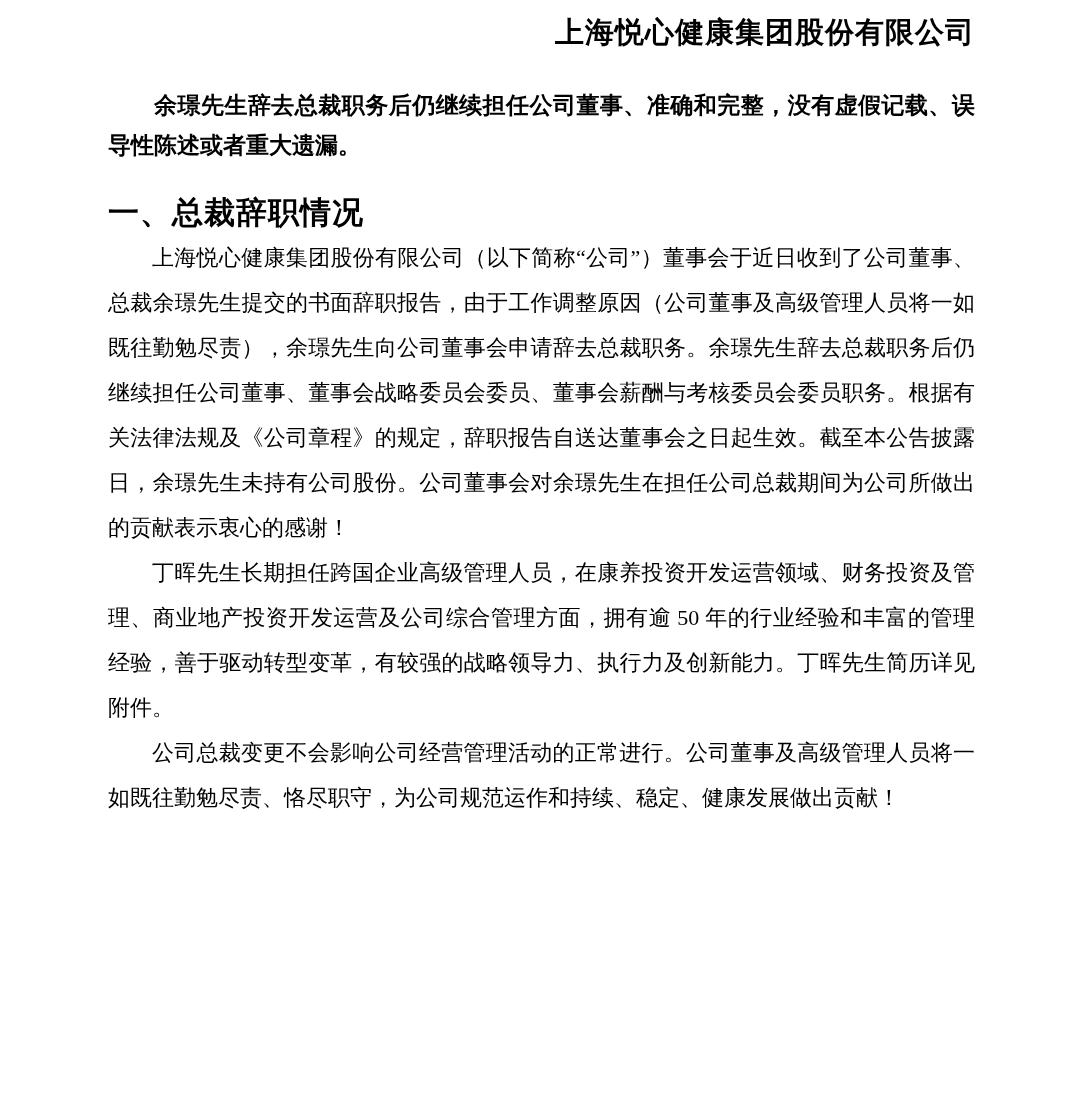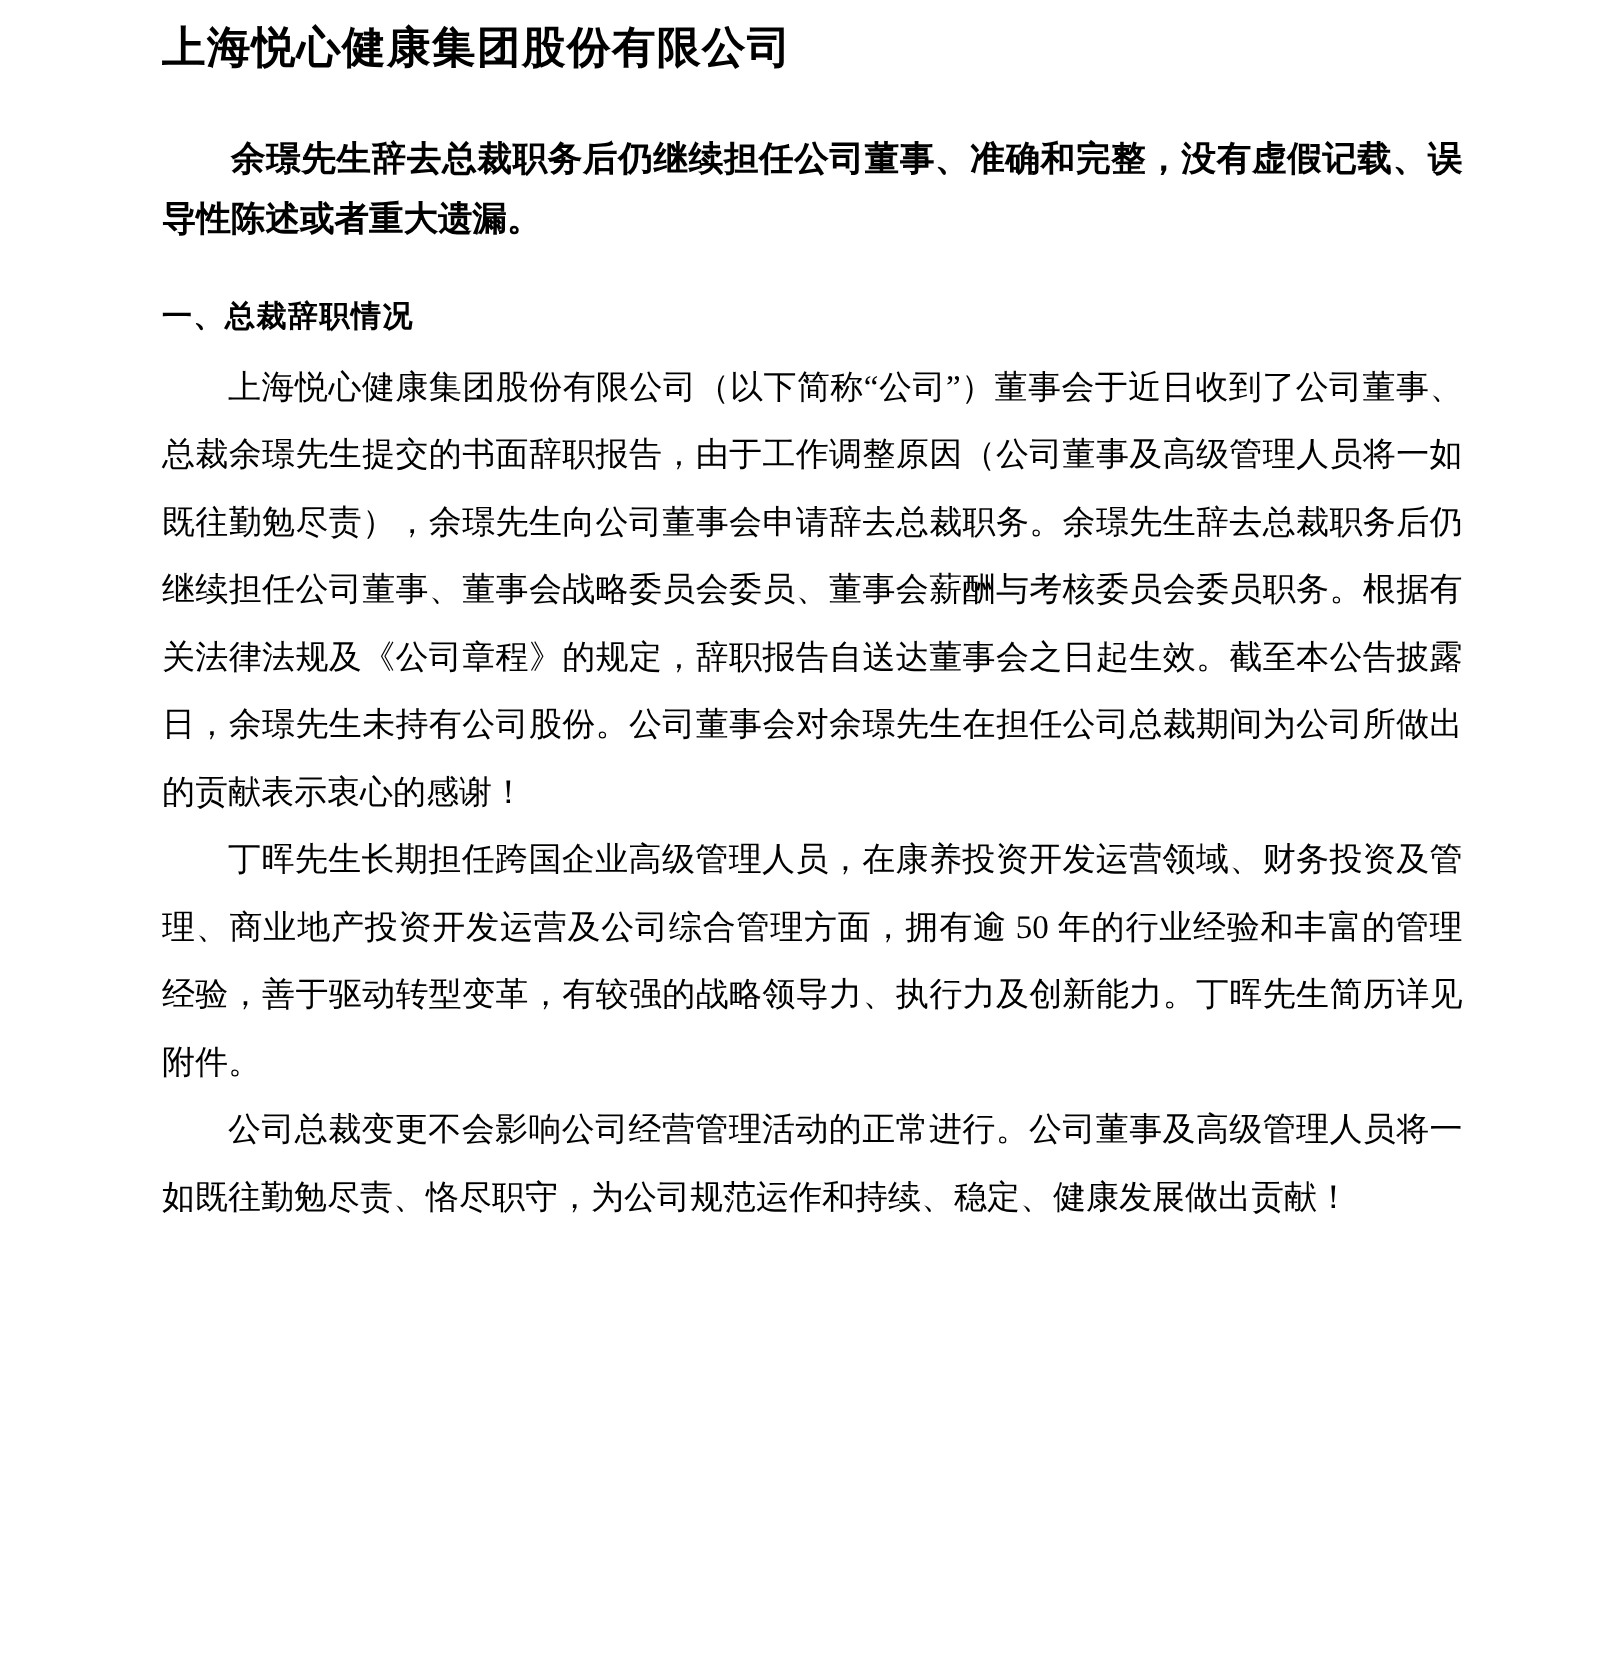--- a/index.html
+++ b/index.html
@@ -18,41 +18,41 @@
       width: 1080px;
       height: 1111px;
       background: #ffffff;
       padding: 14px 105px 0 108px;
     }
     .doc-title {
       font-family: "Liberation Sans", "DejaVu Sans", sans-serif;
       font-weight: 700;
       font-size: 29px;
       line-height: 36px;
-      text-align: left;
+      text-align: right;
       margin: 0;
       letter-spacing: 1px;
     }
     .doc-title.second {
       margin-top: 26px;
     }
     .disclaimer {
       font-family: "Liberation Serif", "DejaVu Serif", serif;
       font-weight: 700;
       font-size: 23px;
       line-height: 40px;
       text-align: justify;
       text-justify: inter-ideograph;
       text-indent: 2em;
       margin: 36px 0 0 0;
     }
     .section-heading {
-      font-family: Liberation Mono, monospace;
+      font-family: Liberation Serif, serif;
       font-weight: 700;
-      font-size: 20px;
+      font-size: 31px;
       line-height: 30px;
       margin: 30px 0 0 0;
       letter-spacing: 1px;
     }
     .section-heading.first {
       margin-top: 32px;
     }
     .body-para {
       font-family: "Liberation Serif", "DejaVu Serif", serif;
       font-weight: 400;

